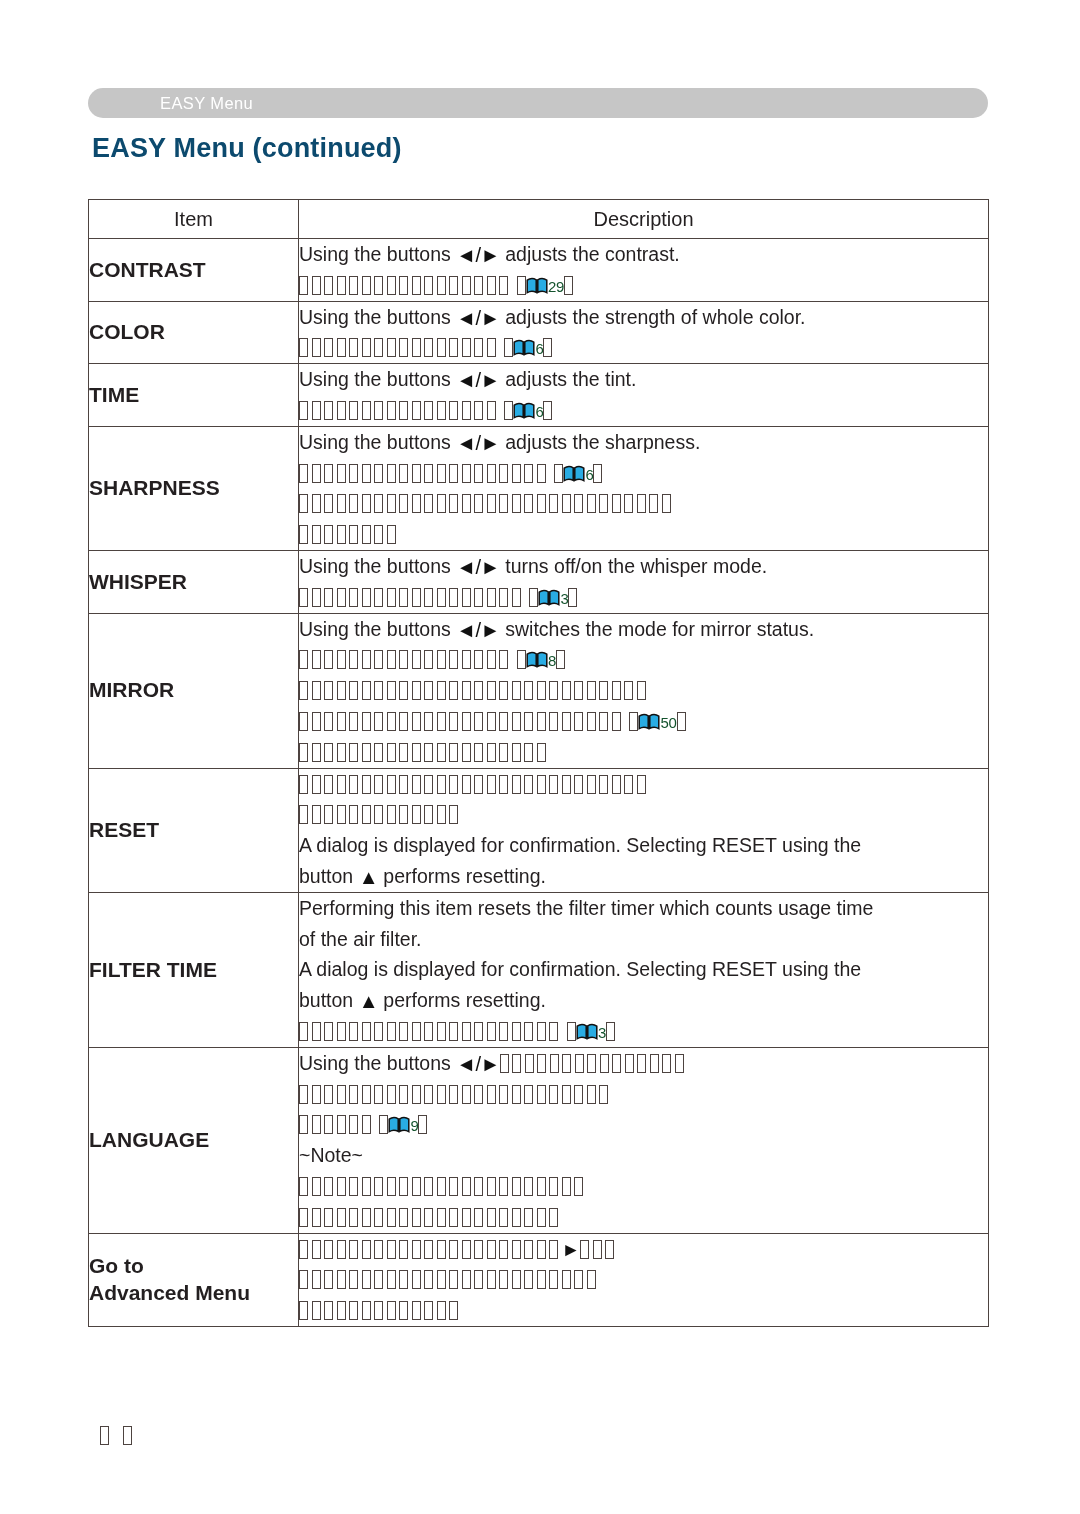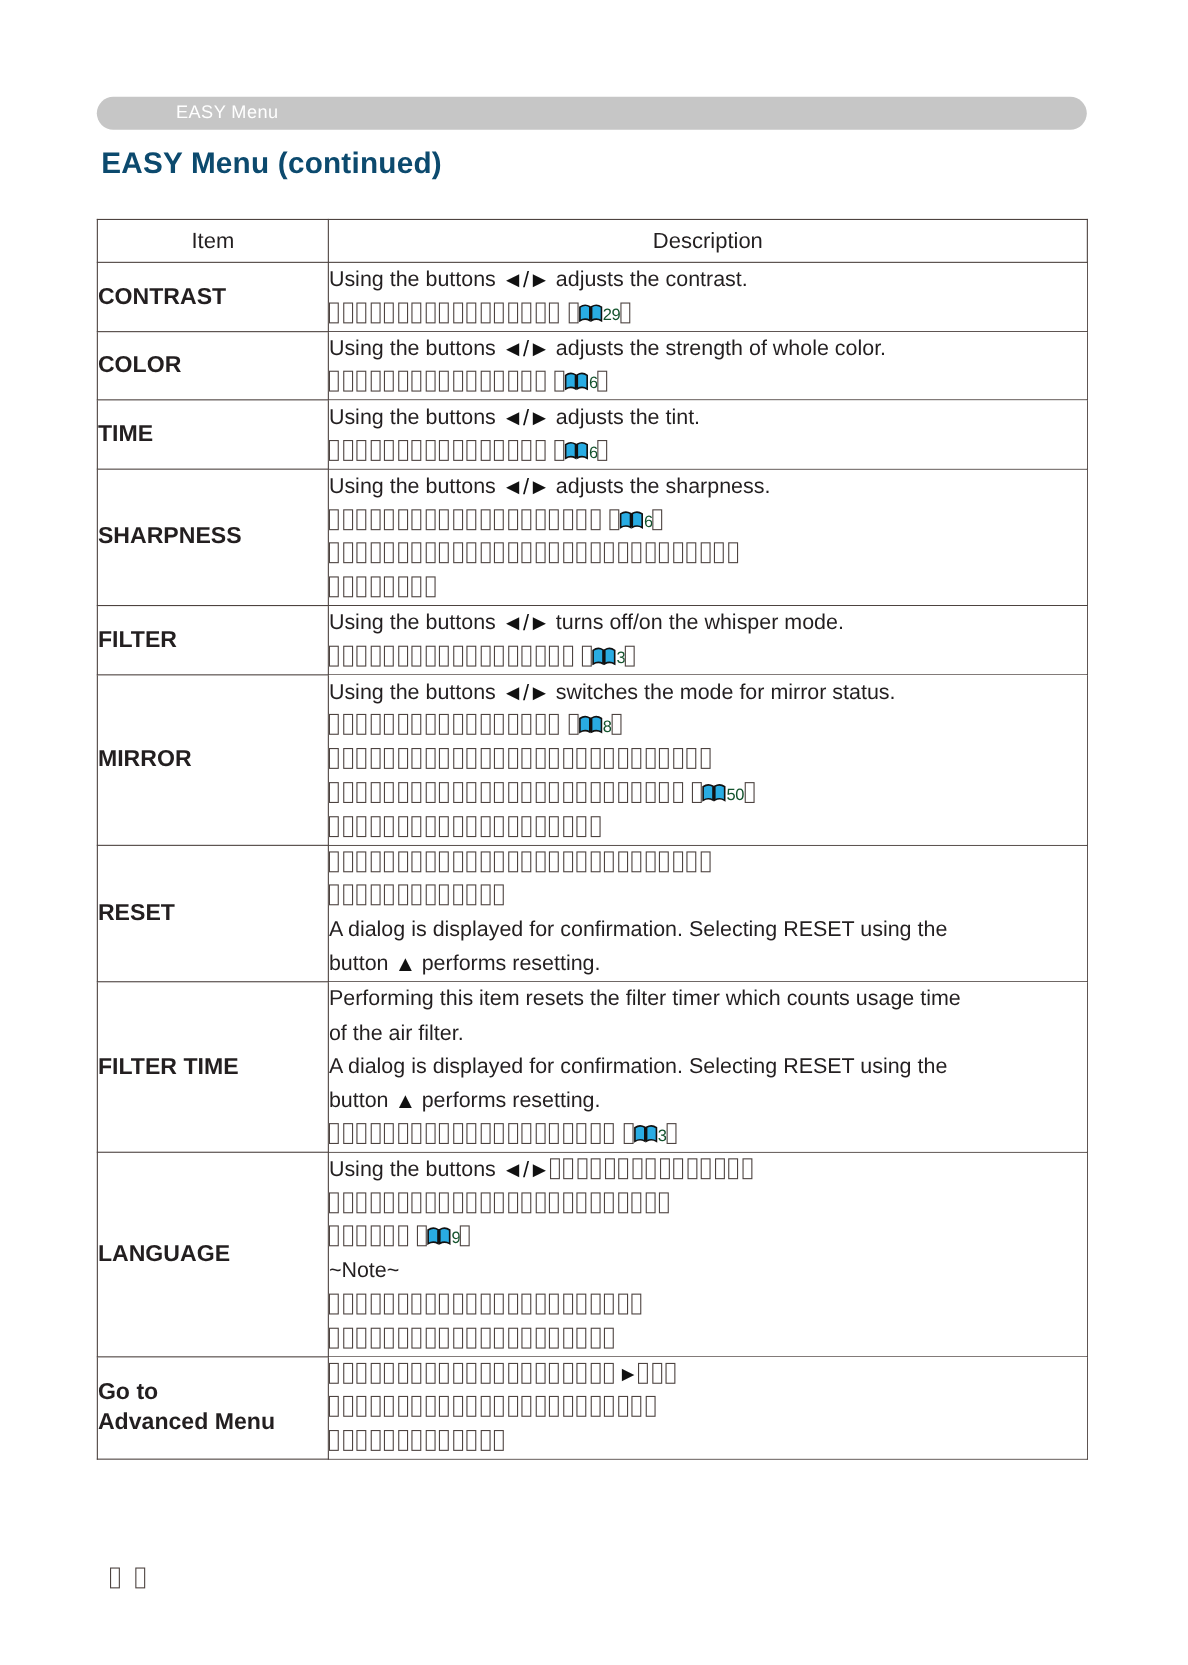--- a/index.html
+++ b/index.html
@@ -222,21 +222,21 @@
           <span class="line"><span class="tofu"></span><span class="tofu"></span><span class="tofu"></span><span class="tofu"></span><span class="tofu"></span><span class="tofu"></span><span class="tofu"></span><span class="tofu"></span><span class="tofu"></span><span class="tofu"></span><span class="tofu"></span><span class="tofu"></span><span class="tofu"></span><span class="tofu"></span><span class="tofu"></span><span class="tofu"></span><span class="tofu"></span><span class="tofu"></span><span class="tofu"></span><span class="tofu"></span>&nbsp;<span class="page-ref"><span class="tofu tight"></span><svg class="book-icon" viewBox="0 0 22 17">
                 <path d="M1.2 3.2 C4 1.2 7.6 1.2 10.2 2.8 L10.2 15.4 C7.6 13.9 4 13.9 1.2 15.6 Z" fill="#29ace3" stroke="#111111" stroke-width="1.5"></path>
                 <path d="M20.8 3.2 C18 1.2 14.4 1.2 11.8 2.8 L11.8 15.4 C14.4 13.9 18 13.9 20.8 15.6 Z" fill="#29ace3" stroke="#111111" stroke-width="1.5"></path>
                 <line x1="11" y1="2.6" x2="11" y2="15.4" stroke="#111111" stroke-width="1.5"></line>
               </svg><span class="num">6</span><span class="tofu tight"></span></span></span>
           <span class="line"><span class="tofu"></span><span class="tofu"></span><span class="tofu"></span><span class="tofu"></span><span class="tofu"></span><span class="tofu"></span><span class="tofu"></span><span class="tofu"></span><span class="tofu"></span><span class="tofu"></span><span class="tofu"></span><span class="tofu"></span><span class="tofu"></span><span class="tofu"></span><span class="tofu"></span><span class="tofu"></span><span class="tofu"></span><span class="tofu"></span><span class="tofu"></span><span class="tofu"></span><span class="tofu"></span><span class="tofu"></span><span class="tofu"></span><span class="tofu"></span><span class="tofu"></span><span class="tofu"></span><span class="tofu"></span><span class="tofu"></span><span class="tofu"></span><span class="tofu"></span></span>
           <span class="line"><span class="tofu"></span><span class="tofu"></span><span class="tofu"></span><span class="tofu"></span><span class="tofu"></span><span class="tofu"></span><span class="tofu"></span><span class="tofu"></span></span>
         </td>
       </tr>
       <tr>
-        <td class="item-cell">FILTER</td>
+        <td class="item-cell">WHISPER</td>
         <td class="desc-cell overflow">
           <span class="line">Using the buttons <span class="tri arrows">◄/►</span> turns off/on the whisper mode.</span>
           <span class="line"><span class="tofu"></span><span class="tofu"></span><span class="tofu"></span><span class="tofu"></span><span class="tofu"></span><span class="tofu"></span><span class="tofu"></span><span class="tofu"></span><span class="tofu"></span><span class="tofu"></span><span class="tofu"></span><span class="tofu"></span><span class="tofu"></span><span class="tofu"></span><span class="tofu"></span><span class="tofu"></span><span class="tofu"></span><span class="tofu"></span>&nbsp;<span class="page-ref"><span class="tofu tight"></span><svg class="book-icon" viewBox="0 0 22 17">
                 <path d="M1.2 3.2 C4 1.2 7.6 1.2 10.2 2.8 L10.2 15.4 C7.6 13.9 4 13.9 1.2 15.6 Z" fill="#29ace3" stroke="#111111" stroke-width="1.5"></path>
                 <path d="M20.8 3.2 C18 1.2 14.4 1.2 11.8 2.8 L11.8 15.4 C14.4 13.9 18 13.9 20.8 15.6 Z" fill="#29ace3" stroke="#111111" stroke-width="1.5"></path>
                 <line x1="11" y1="2.6" x2="11" y2="15.4" stroke="#111111" stroke-width="1.5"></line>
               </svg><span class="num">3</span><span class="tofu tight"></span></span></span>
         </td>
       </tr>
       <tr>

